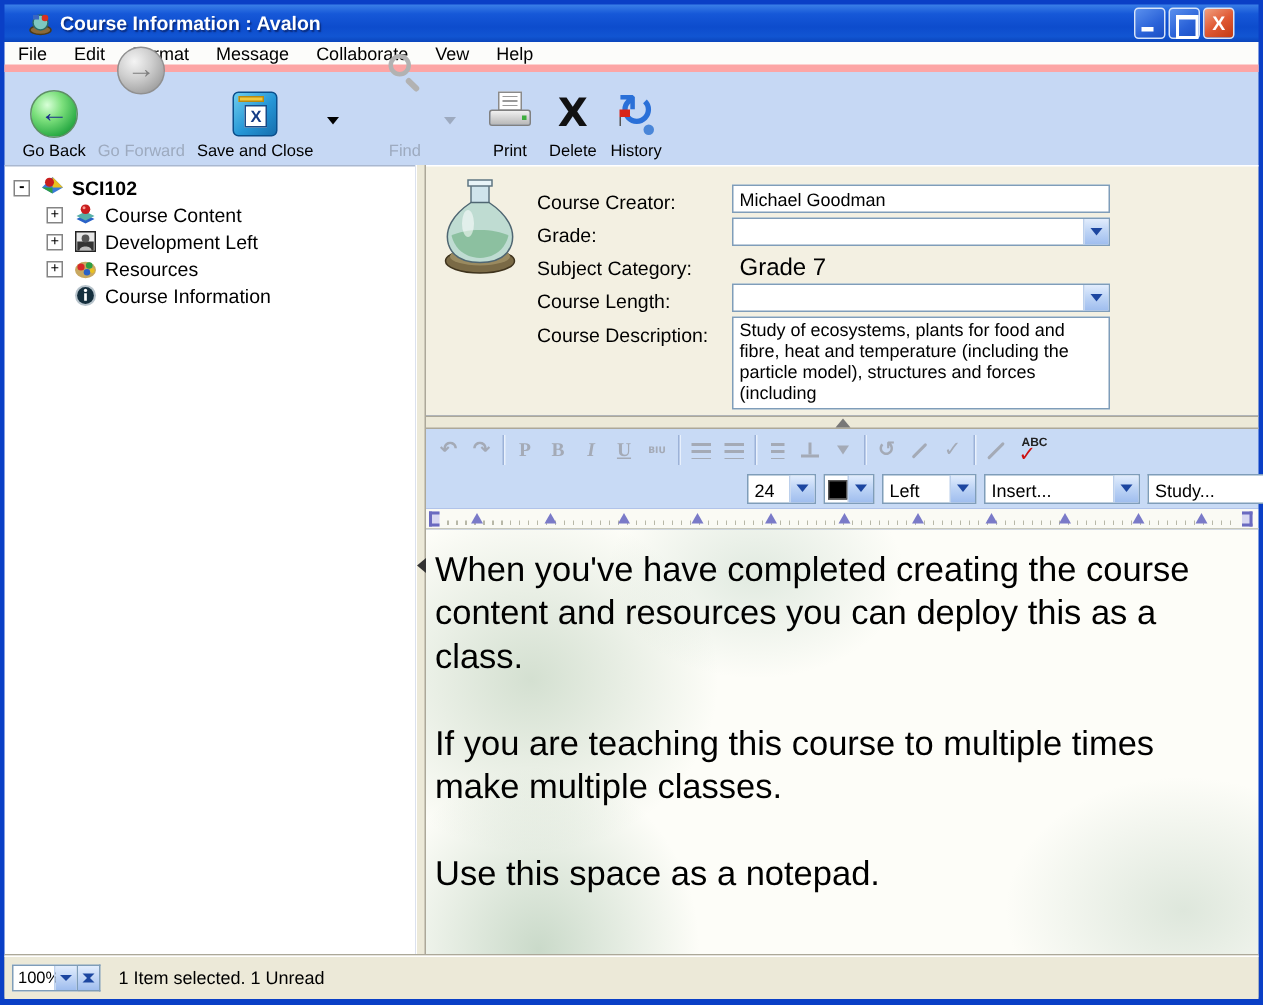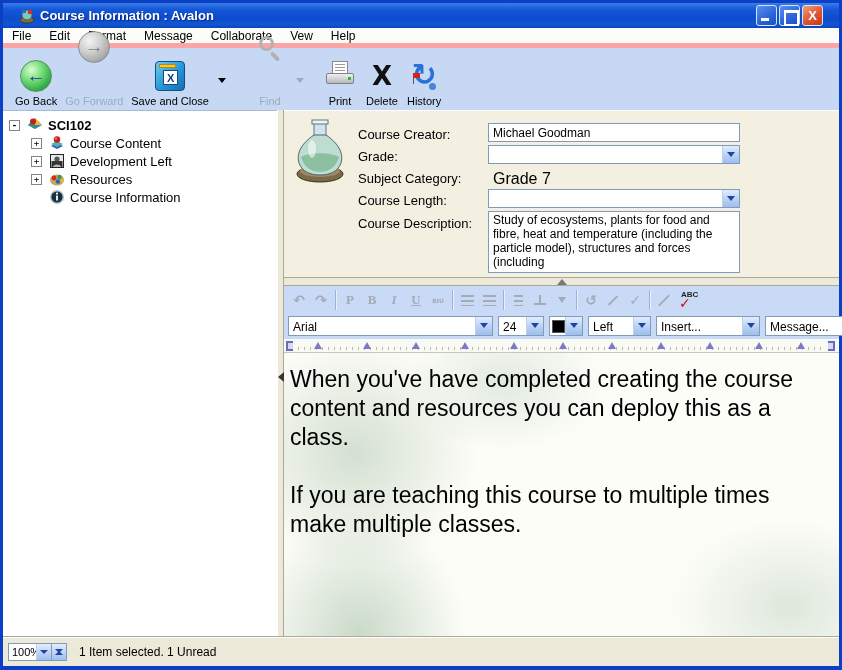--- a/index.html
+++ b/index.html
@@ -366,42 +366,38 @@
   <div class="eicon">
       <div class="icpencil" style="height:15px;"></div>
     </div>
   <div class="abcwrap">
     <span class="abct">ABC</span>
     <span class="chk">✓</span>
   </div>
 </div>
 
 <div class="abs" id="etb2">
-  <div class="dd2" style="left:4px; width:205px;">
-    <span class="val">Arial</span>
-    <div class="ddbtn"></div>
-  </div>
   <div class="dd2" style="left:214px; width:46px;">
     <span class="val">24</span>
     <div class="ddbtn"></div>
   </div>
   <div class="dd2" style="left:265px; width:34px;">
     <div class="swatch" style="background:#000;"></div>
     <div class="ddbtn"></div>
   </div>
   <div class="dd2" style="left:304px; width:63px;">
     <span class="val">Left</span>
     <div class="ddbtn"></div>
   </div>
   <div class="dd2" style="left:372px; width:104px;">
     <span class="val">Insert...</span>
     <div class="ddbtn"></div>
   </div>
   <div class="dd2" style="left:481px; width:78px; border-right:none;">
-    <span class="val">Message...</span>
+    <span class="val">Study...</span>
   </div>
 </div>
 
 <div class="abs" id="ruler">
   <div class="ticks"></div>
   <div class="rbr left"></div>
   <div class="rbr right"></div>
   <div class="tm" style="left:30px;"></div>
   <div class="tm" style="left:79px;"></div>
   <div class="tm" style="left:128px;"></div>
@@ -416,20 +412,21 @@
 </div>
 
 <div class="abs" id="canvas">
   <div class="blob b1"></div>
   <div class="blob b2"></div>
   <div class="blob b3"></div>
   <div class="blob b4"></div>
   <div class="text">
     <p>When you've have completed creating the course content and resources you can deploy this as a class.</p>
     <p>If you are teaching this course to multiple times make multiple classes.</p>
+    <p>Use this space as a notepad.</p>
   </div>
 </div>
 
 <div class="abs" id="statusbar">
   <div class="zoombox">
     <span class="zv">100%</span>
     <div class="zb"></div>
   </div>
   <div class="spinner"></div>
   <span class="stext">1 Item selected. 1 Unread</span>

